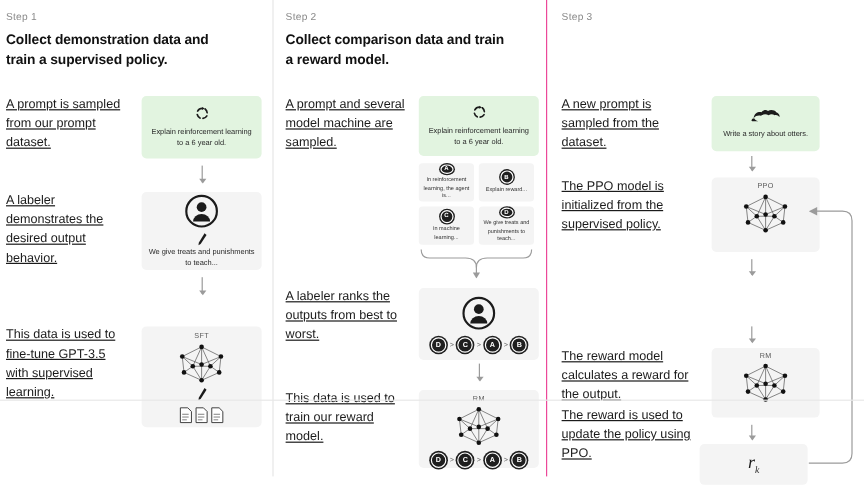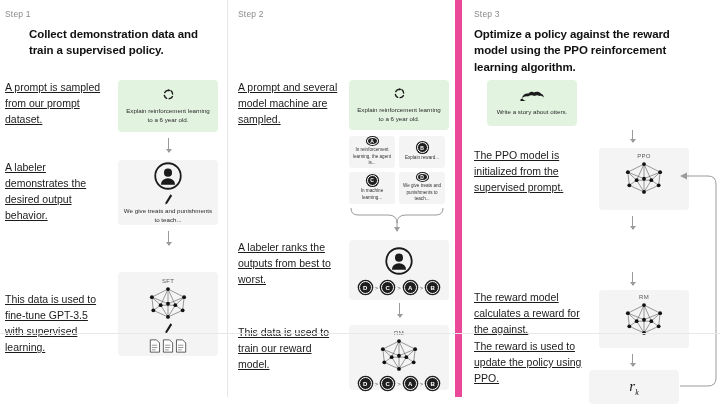--- a/index.html
+++ b/index.html
@@ -10,31 +10,31 @@
     color:#1b1b1b;
     overflow:hidden;
   }
   .page{position:relative;width:720px;height:343px;box-sizing:border-box;}
   .bottom-rule{position:absolute;left:0;right:0;bottom:9px;height:1px;background:#e8e8e8;}
   .cols{display:flex;width:720px;height:397px;}
 
   .col{position:relative;box-sizing:border-box;padding:9px 0 0 0;}
   .col1{width:227px;padding-left:5px;}
   .col2{width:228px;padding-left:10px;border-left:1px solid #e6e6e6;}
-  .col3{width:265px;padding-left:12px;border-left:7px solid #ec4899;}
+  .col3{width:265px;padding-left:12px;border-left:1px solid #ec4899;}
 
   .step-label{
     font-size:8.5px;color:#8a8a8a;letter-spacing:.2px;
     margin:0 0 7px 0;font-weight:400;
   }
   .step-title{
     font-size:11.5px;line-height:1.42;font-weight:bold;color:#111;
     margin:0;letter-spacing:-0.1px;
   }
-  .col1 .step-title,.col2 .step-title{width:185px;margin-left:24px;}
+  .col1 .step-title,.col2 .step-title{width:185px;}
   .col3 .step-title{width:225px;}
 
   
   .row{position:absolute;display:flex;align-items:flex-start;}
   .cap{
     font-size:10.5px;line-height:1.52;color:#1b1b1b;
     width:102px;flex:0 0 102px;text-decoration:underline;
   }
   .col3 .cap{width:112px;flex:0 0 112px;}
 
@@ -130,21 +130,21 @@
             <path d="M10.5 31.5 a9.5 8.5 0 0 1 19 0 z" fill="#1b1b1b"></path>
           </svg>
           <svg class="ico pencil" viewBox="0 0 16 20">
             <path d="M11 2 L13.6 4.2 L6 16 L3.2 17.6 L3.6 14.4 Z" fill="#1b1b1b"></path>
           </svg>
           <div class="card-text">We give treats and punishments to teach...</div>
         </div>
       </div>
       <div class="arrow" style="top:231px;left:168px;height:14px;"></div>
 
-      <div class="row" style="top:272px;left:5px;align-items:flex-end;">
+      <div class="row" style="top:272px;left:5px;">
         <div class="cap">This data is used to fine-tune GPT-3.5 with supervised learning.</div>
         <div class="card" style="width:100px;height:84px;margin-left:11px;justify-content:flex-start;padding-top:6px;">
           <div class="card-label">SFT</div>
           <svg class="ico nn" viewBox="0 0 60 46">
             <g stroke="#555" stroke-width="0.8" fill="none">
               <path d="M30 4 L8 15 M30 4 L52 15 M30 4 L20 26 M30 4 L40 26 M30 4 L30 24
                        M8 15 L20 26 M8 15 L30 24 M8 15 L10 33 M52 15 L40 26 M52 15 L30 24 M52 15 L50 33
                        M20 26 L30 42 M40 26 L30 42 M30 24 L30 42 M10 33 L30 42 M50 33 L30 42
                        M20 26 L40 26 M10 33 L20 26 M50 33 L40 26"></path>
             </g>
@@ -174,20 +174,21 @@
                 <path d="M22 9 h7 M22 12 h7 M22 15 h5"></path>
                 <path d="M39 9 h7 M39 12 h7 M39 15 h5"></path>
             </g>
           </svg>
         </div>
       </div>
     </div>
 
     <div class="col col2">
       <div class="step-label">Step 2</div>
+      <div class="step-title">Collect comparison data and train a reward model.</div>
 
       <div class="row" style="top:80px;left:10px;">
         <div class="cap">A prompt and several model machine are sampled.</div>
         <div class="card green" style="width:100px;height:50px;margin-left:9px;">
           <svg class="ico refresh" viewBox="0 0 24 24">
             <g fill="none" stroke="#1b1b1b" stroke-width="2.6" stroke-linecap="round">
               <path d="M5 8.5 A8 8 0 0 1 12 4.2"></path>
               <path d="M16.5 5.2 A8 8 0 0 1 19.6 11"></path>
               <path d="M19.2 15.8 A8 8 0 0 1 13.2 19.7"></path>
               <path d="M8.6 19.1 A8 8 0 0 1 4.4 13.8"></path>
@@ -277,37 +278,37 @@
             <div class="bead">A</div>
             <span class="gt">&gt;</span>
             <div class="bead">B</div>
           </div>
         </div>
       </div>
     </div>
 
     <div class="col col3">
       <div class="step-label">Step 3</div>
-      <div class="step-title">Optimize a policy against the reward model using the PPO reinforcement learning algorithm.</div>
 
       <div class="row" style="top:80px;left:12px;">
+        <div class="cap">A new prompt is sampled from the dataset.</div>
         <div class="card green" style="width:90px;height:46px;margin-left:13px;">
           <svg class="ico otter" viewBox="0 0 52 26">
             <path d="M6 19 C7 11 13 8 19 9 C22 5 27 4 30 7 C34 4 41 5 44 9 C48 11 50 14 49 17
                      C47 14 44 13 41 14 C38 12 34 12 31 14 C27 12 22 12 18 15 C14 14 9 15 6 19 Z" fill="#1b1b1b"></path>
             <path d="M4 20 C2 22 2 24 4 24 L14 24 C10 23 8 21 7 19 Z" fill="#1b1b1b"></path>
             <circle cx="45" cy="8" r="1.2" fill="#fff"></circle>
           </svg>
           <div class="card-text">Write a story about otters.</div>
         </div>
       </div>
       <div class="arrow" style="top:130px;left:170px;height:12px;"></div>
 
       <div class="row" style="top:148px;left:12px;">
-        <div class="cap">The PPO model is initialized from the supervised prompt.</div>
+        <div class="cap">The PPO model is initialized from the supervised policy.</div>
         <div class="card" style="width:90px;height:62px;margin-left:13px;justify-content:flex-start;padding-top:5px;">
           <div class="card-label">PPO</div>
           <svg class="ico nn" viewBox="0 0 60 46">
             <g stroke="#555" stroke-width="0.8" fill="none">
               <path d="M30 4 L8 15 M30 4 L52 15 M30 4 L20 26 M30 4 L40 26 M30 4 L30 24
                        M8 15 L20 26 M8 15 L30 24 M8 15 L10 33 M52 15 L40 26 M52 15 L30 24 M52 15 L50 33
                        M20 26 L30 42 M40 26 L30 42 M30 24 L30 42 M10 33 L30 42 M50 33 L30 42
                        M20 26 L40 26 M10 33 L20 26 M50 33 L40 26"></path>
             </g>
             <g fill="#111">
@@ -322,21 +323,21 @@
                 <circle cx="30" cy="42" r="2.6"></circle>
             </g>
           </svg>
         </div>
       </div>
       <div class="arrow" style="top:216px;left:170px;height:13px;"></div>
 
       <div class="arrow" style="top:272px;left:170px;height:13px;"></div>
 
       <div class="row" style="top:290px;left:12px;">
-        <div class="cap">The reward model calculates a reward for the against.</div>
+        <div class="cap">The reward model calculates a reward for the output.</div>
         <div class="card" style="width:90px;height:58px;margin-left:13px;justify-content:flex-start;padding-top:4px;">
           <div class="card-label">RM</div>
           <svg class="ico nn" viewBox="0 0 60 46">
             <g stroke="#555" stroke-width="0.8" fill="none">
               <path d="M30 4 L8 15 M30 4 L52 15 M30 4 L20 26 M30 4 L40 26 M30 4 L30 24
                        M8 15 L20 26 M8 15 L30 24 M8 15 L10 33 M52 15 L40 26 M52 15 L30 24 M52 15 L50 33
                        M20 26 L30 42 M40 26 L30 42 M30 24 L30 42 M10 33 L30 42 M50 33 L30 42
                        M20 26 L40 26 M10 33 L20 26 M50 33 L40 26"></path>
             </g>
             <g fill="#111">

